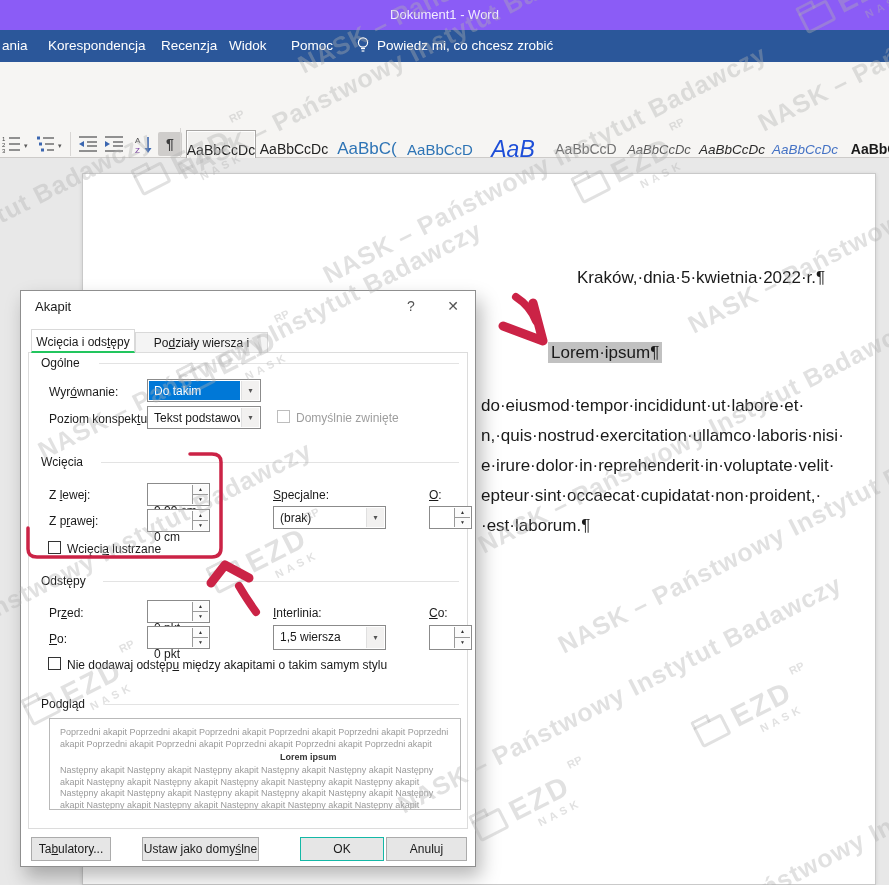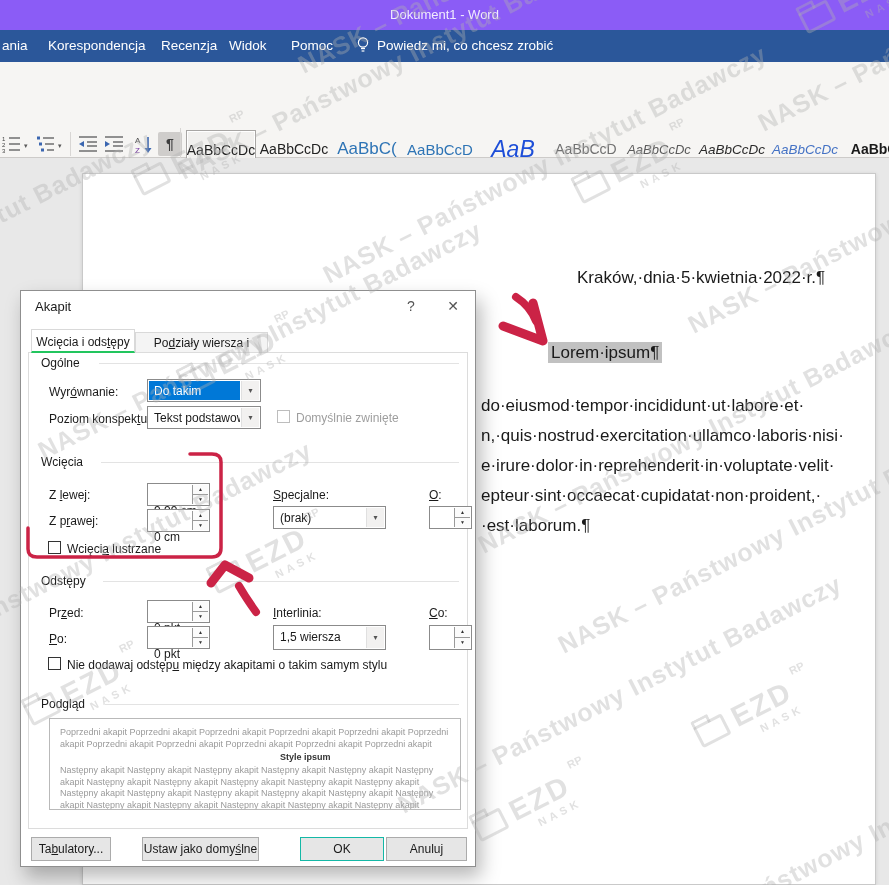--- a/index.html
+++ b/index.html
@@ -355,21 +355,21 @@
           <div>▼</div>
         </div>
     </div>
     <div class="cbox" style="left:27px;top:366px"></div>
     <div class="flabel" style="left:46px;top:367px">Nie dodawaj odstęp<u>u</u> między akapitami o takim samym stylu</div>
 
     <div class="legend" style="top:406px">Podgląd</div>
     <div class="gline" style="left:84px;top:413px;width:354px"></div>
     <div class="pvbox">
       <div class="pvgray" style="top:8px;height:25px">Poprzedni akapit Poprzedni akapit Poprzedni akapit Poprzedni akapit Poprzedni akapit Poprzedni akapit Poprzedni akapit Poprzedni akapit Poprzedni akapit Poprzedni akapit Poprzedni akapit</div>
-      <div class="pvcur">Style ipsum</div>
+      <div class="pvcur">Lorem ipsum</div>
       <div class="pvgray" style="top:46px;height:44px">Następny akapit Następny akapit Następny akapit Następny akapit Następny akapit Następny akapit Następny akapit Następny akapit Następny akapit Następny akapit Następny akapit Następny akapit Następny akapit Następny akapit Następny akapit Następny akapit Następny akapit Następny akapit Następny akapit Następny akapit Następny akapit Następny akapit Następny akapit Następny akapit Następny akapit Następny akapit</div>
     </div>
 
     <div class="dbtn" style="left:10px;width:80px">Ta<u>b</u>ulatory...</div>
     <div class="dbtn" style="left:121px;width:117px">Ustaw jako domy<u>ś</u>lne</div>
     <div class="dbtn def" style="left:271px;width:84px">OK</div>
     <div class="dbtn" style="left:365px;width:81px">Anuluj</div>
   </div>
 
   <div class="wm-layer">

